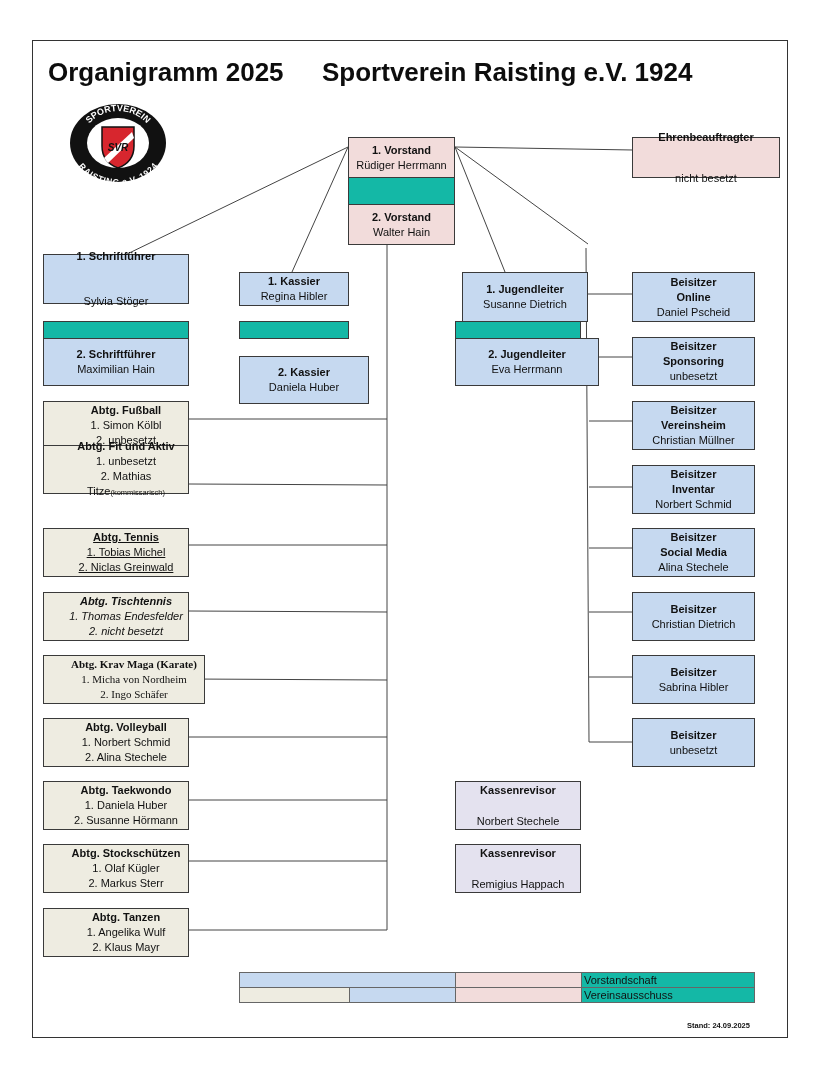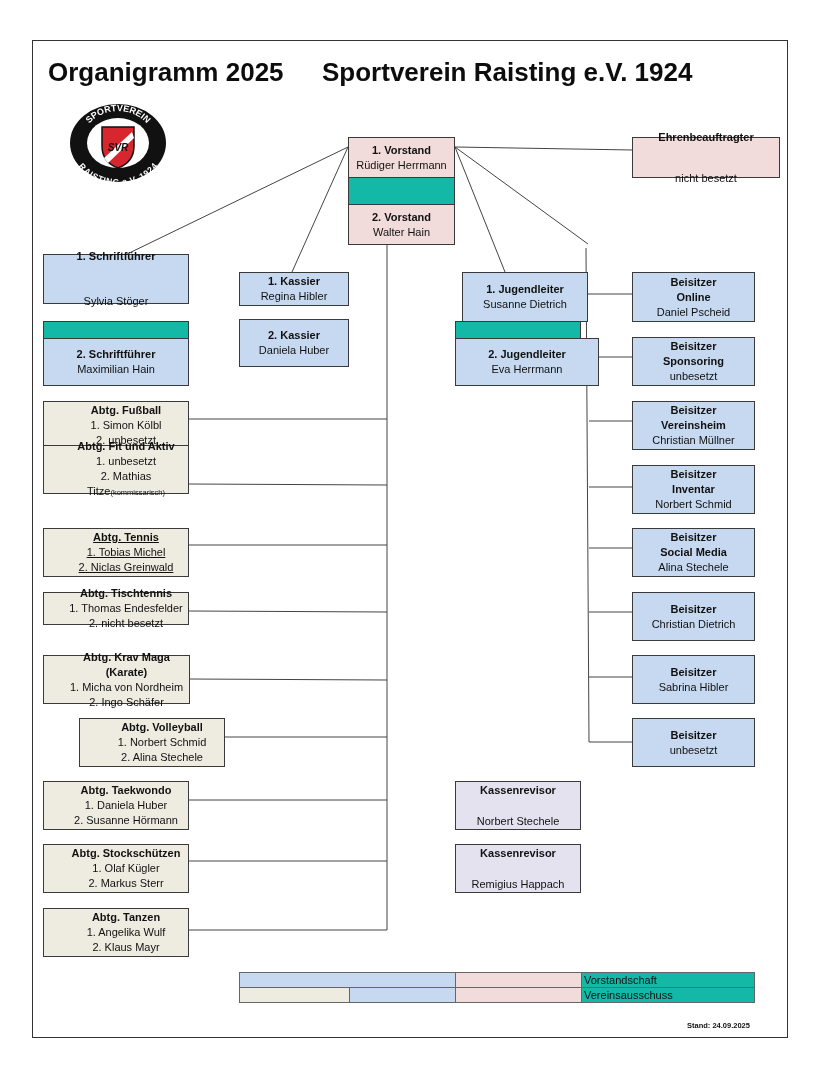--- a/index.html
+++ b/index.html
@@ -99,21 +99,21 @@
 <div class="box blue" style="left:43px; top:338px; width:146px; height:48px;">
   <b>2. Schriftführer</b>
   <span>Maximilian Hain</span>
 </div>
 
 <div class="box blue" style="left:239px; top:272px; width:110px; height:34px;">
   <b>1. Kassier</b>
   <span>Regina Hibler</span>
 </div>
 <div class="box white" style="left:239px; top:321px; width:110px; height:18px;"></div>
-<div class="box blue" style="left:239px; top:319px; width:110px; height:48px;">
+<div class="box blue" style="left:239px; top:356px; width:130px; height:48px;">
   <b>2. Kassier</b>
   <span>Daniela Huber</span>
 </div>
 
 <div class="box blue" style="left:462px; top:272px; width:126px; height:50px;">
   <b>1. Jugendleiter</b>
   <span>Susanne Dietrich</span>
 </div>
 <div class="box white" style="left:455px; top:321px; width:126px; height:18px;"></div>
 <div class="box blue" style="left:455px; top:338px; width:144px; height:48px;">
@@ -129,31 +129,31 @@
 <div class="box beige dept" style="left:43px; top:445px; width:146px; height:49px;">
   <b>Abtg.  Fit und Aktiv</b>
   <span>1. unbesetzt</span>
   <span><span>2. Mathias Titze</span><span class="small">(kommissarisch)</span></span>
 </div>
 <div class="box beige dept" style="left:43px; top:528px; width:146px; height:49px;text-decoration:underline;">
   <b>Abtg.  Tennis</b>
   <span>1. Tobias Michel</span>
   <span>2. Niclas Greinwald</span>
 </div>
-<div class="box beige dept" style="left:43px; top:592px; width:146px; height:33px;">
+<div class="box beige dept" style="left:43px; top:592px; width:146px; height:49px;font-style:italic;">
   <b>Abtg.  Tischtennis</b>
   <span>1. Thomas Endesfelder</span>
   <span>2. nicht besetzt</span>
 </div>
-<div class="box beige dept" style="left:43px; top:655px; width:147px; height:49px;">
+<div class="box beige dept" style="left:43px; top:655px; width:162px; height:49px;font-family:Liberation Serif, serif;">
   <b>Abtg. Krav Maga (Karate)</b>
   <span>1. Micha von Nordheim</span>
   <span>2. Ingo Schäfer</span>
 </div>
-<div class="box beige dept" style="left:43px; top:718px; width:146px; height:49px;margin-left:36px;">
+<div class="box beige dept" style="left:43px; top:718px; width:146px; height:49px;">
   <b>Abtg.  Volleyball</b>
   <span>1. Norbert Schmid</span>
   <span>2. Alina Stechele</span>
 </div>
 <div class="box beige dept" style="left:43px; top:781px; width:146px; height:49px;">
   <b>Abtg.  Taekwondo</b>
   <span>1. Daniela Huber</span>
   <span>2. Susanne Hörmann</span>
 </div>
 <div class="box beige dept" style="left:43px; top:844px; width:146px; height:49px;">

